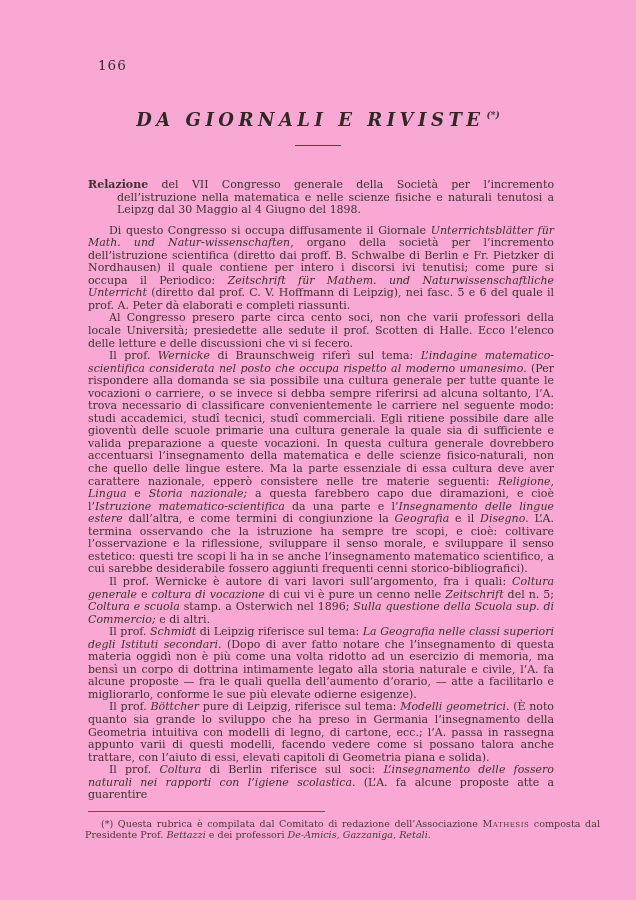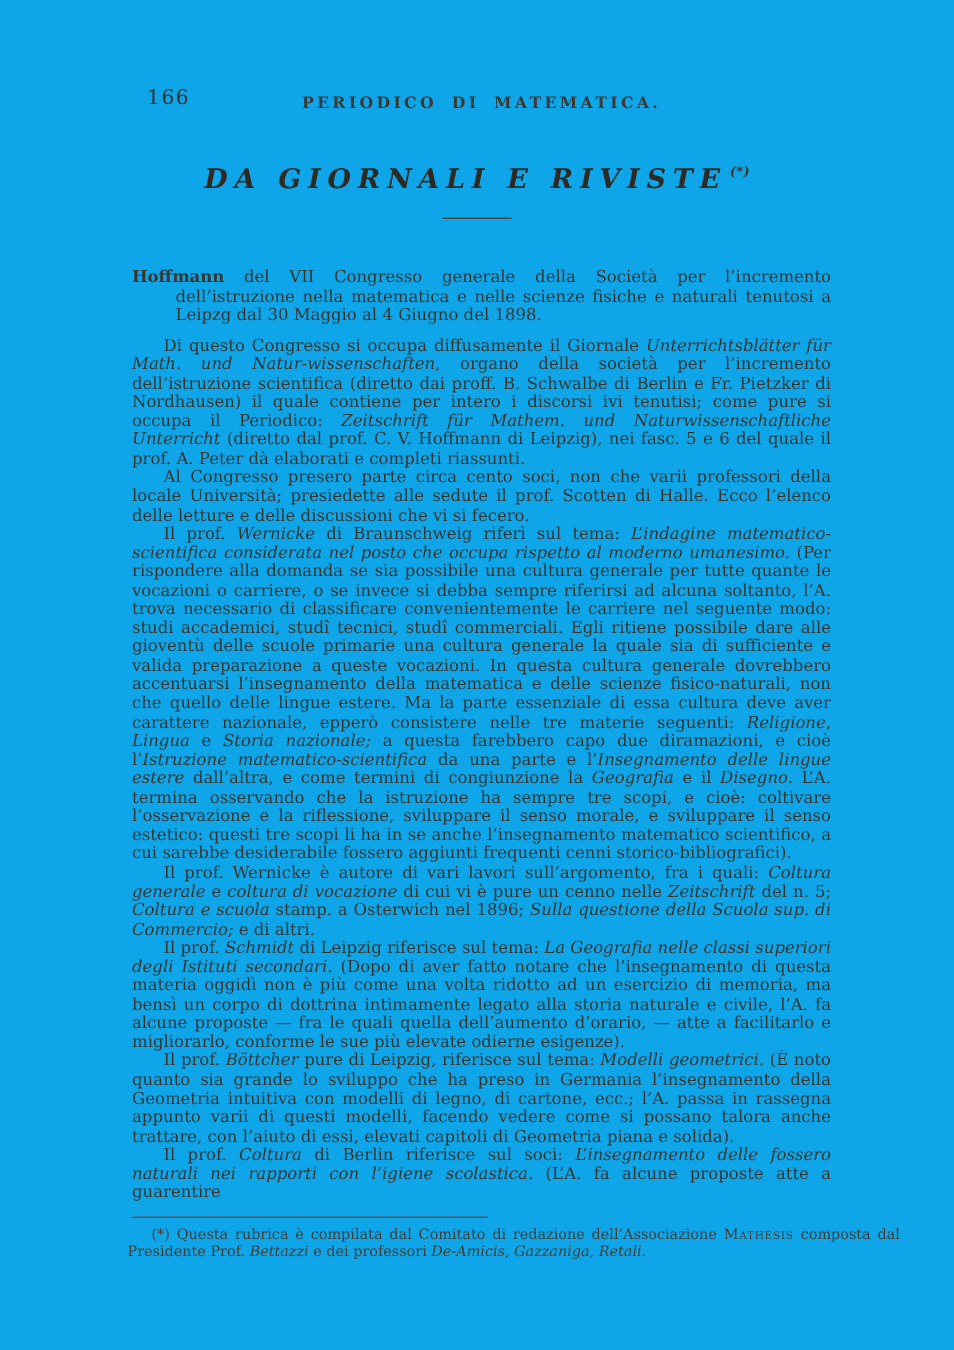--- a/index.html
+++ b/index.html
@@ -3,21 +3,21 @@
 <meta charset="utf-8">
 <style>
   html, body {
     margin: 0; padding: 0;
     background: #ffffff;
   }
   .page {
     position: relative;
     width: 636px; height: 900px;
     box-sizing: border-box;
-    background: #0ea5e9;
+    background: #f9a8d4;
     color: #3a352f;
     font-family: "DejaVu Serif", "Liberation Serif", serif;
     overflow: hidden;
   }
   
   .hdr {
     position: relative;
     margin: 57px 82px 0 88px;
     height: 16px;
     text-align: center;
@@ -95,29 +95,28 @@
     color: #433e37;
   }
 </style>
 </head>
 <body>
 
 <div class="page">
 
   <div class="hdr">
     <span class="pagenum">166</span>
-    <span class="journal">PERIODICO DI MATEMATICA.</span>
   </div>
 
   <h1 class="title"><span>DA GIORNALI E RIVISTE</span><sup>(*)</sup></h1>
 
   <hr class="title-rule">
 
   <div class="body">
-      <p class="para hanging"><span class="seg-b">Hoffmann</span><span> del VII Congresso generale della Società per l’incremento dell’istruzione nella matematica e nelle scienze fisiche e naturali tenutosi a Leipzg dal 30 Maggio al 4 Giugno del 1898.</span></p>
+      <p class="para hanging"><span class="seg-b">Relazione</span><span> del VII Congresso generale della Società per l’incremento dell’istruzione nella matematica e nelle scienze fisiche e naturali tenutosi a Leipzg dal 30 Maggio al 4 Giugno del 1898.</span></p>
       <p class="para indent"><span>Di questo Congresso si occupa diffusamente il Giornale </span><span class="seg-i">Unterrichtsblätter für Math. und Natur-wissenschaften</span><span>, organo della società per l’incremento dell’istruzione scientifica (diretto dai proff. B. Schwalbe di Berlin e Fr. Pietzker di Nordhausen) il quale contiene per intero i discorsi ivi tenutisi; come pure si occupa il Periodico: </span><span class="seg-i">Zeitschrift für Mathem. und Naturwissenschaftliche Unterricht</span><span> (diretto dal prof. C. V. Hoffmann di Leipzig), nei fasc. 5 e 6 del quale il prof. A. Peter dà elaborati e completi riassunti.</span></p>
       <p class="para indent"><span>Al Congresso presero parte circa cento soci, non che varii professori della locale Università; presiedette alle sedute il prof. Scotten di Halle. Ecco l’elenco delle letture e delle discussioni che vi si fecero.</span></p>
       <p class="para indent"><span>Il prof. </span><span class="seg-i">Wernicke</span><span> di Braunschweig riferì sul tema: </span><span class="seg-i">L’indagine matematico-scientifica considerata nel posto che occupa rispetto al moderno umanesimo.</span><span> (Per rispondere alla domanda se sia possibile una cultura generale per tutte quante le vocazioni o carriere, o se invece si debba sempre riferirsi ad alcuna soltanto, l’A. trova necessario di classificare convenientemente le carriere nel seguente modo: studi accademici, studî tecnici, studî commerciali. Egli ritiene possibile dare alle gioventù delle scuole primarie una cultura generale la quale sia di sufficiente e valida preparazione a queste vocazioni. In questa cultura generale dovrebbero accentuarsi l’insegnamento della matematica e delle scienze fisico-naturali, non che quello delle lingue estere. Ma la parte essenziale di essa cultura deve aver carattere nazionale, epperò consistere nelle tre materie seguenti: </span><span class="seg-i">Religione</span><span>, </span><span class="seg-i">Lingua</span><span> e </span><span class="seg-i">Storia nazionale;</span><span> a questa farebbero capo due diramazioni, e cioè l’</span><span class="seg-i">Istruzione matematico-scientifica</span><span> da una parte e l’</span><span class="seg-i">Insegnamento delle lingue estere</span><span> dall’altra, e come termini di congiunzione la </span><span class="seg-i">Geografia</span><span> e il </span><span class="seg-i">Disegno.</span><span> L’A. termina osservando che la istruzione ha sempre tre scopi, e cioè: coltivare l’osservazione e la riflessione, sviluppare il senso morale, e sviluppare il senso estetico: questi tre scopi li ha in se anche l’insegnamento matematico scientifico, a cui sarebbe desiderabile fossero aggiunti frequenti cenni storico-bibliografici).</span></p>
       <p class="para indent"><span>Il prof. Wernicke è autore di vari lavori sull’argomento, fra i quali: </span><span class="seg-i">Coltura generale</span><span> e </span><span class="seg-i">coltura di vocazione</span><span> di cui vi è pure un cenno nelle </span><span class="seg-i">Zeitschrift</span><span> del n. 5; </span><span class="seg-i">Coltura e scuola</span><span> stamp. a Osterwich nel 1896; </span><span class="seg-i">Sulla questione della Scuola sup. di Commercio;</span><span> e di altri.</span></p>
       <p class="para indent"><span>Il prof. </span><span class="seg-i">Schmidt</span><span> di Leipzig riferisce sul tema: </span><span class="seg-i">La Geografia nelle classi superiori degli Istituti secondari.</span><span> (Dopo di aver fatto notare che l’insegnamento di questa materia oggidì non è più come una volta ridotto ad un esercizio di memoria, ma bensì un corpo di dottrina intimamente legato alla storia naturale e civile, l’A. fa alcune proposte — fra le quali quella dell’aumento d’orario, — atte a facilitarlo e migliorarlo, conforme le sue più elevate odierne esigenze).</span></p>
       <p class="para indent"><span>Il prof. </span><span class="seg-i">Böttcher</span><span> pure di Leipzig, riferisce sul tema: </span><span class="seg-i">Modelli geometrici.</span><span> (È noto quanto sia grande lo sviluppo che ha preso in Germania l’insegnamento della Geometria intuitiva con modelli di legno, di cartone, ecc.; l’A. passa in rassegna appunto varii di questi modelli, facendo vedere come si possano talora anche trattare, con l’aiuto di essi, elevati capitoli di Geometria piana e solida).</span></p>
       <p class="para indent"><span>Il prof. </span><span class="seg-i">Coltura</span><span> di Berlin riferisce sul soci: </span><span class="seg-i">L’insegnamento delle fossero naturali nei rapporti con l’igiene scolastica.</span><span> (L’A. fa alcune proposte atte a guarentire</span></p>
     </div>
 
   <hr class="fn-rule">

